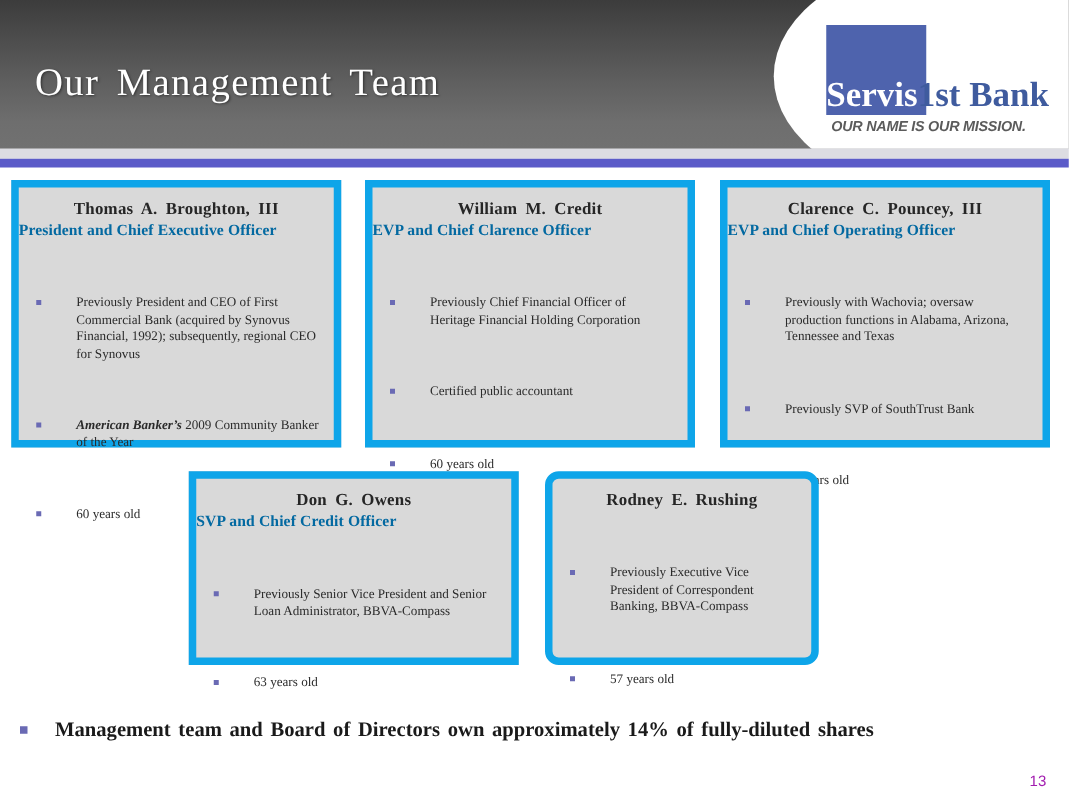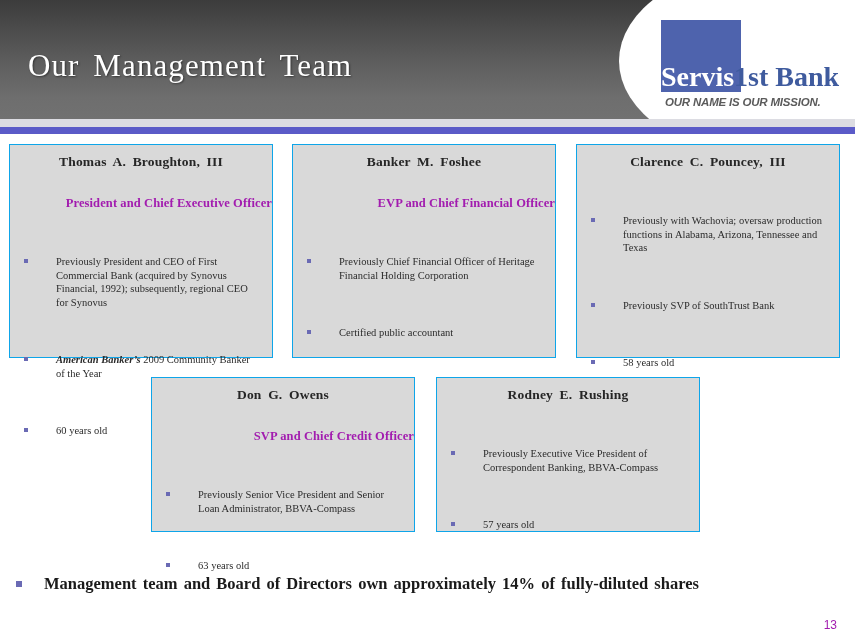--- a/index.html
+++ b/index.html
@@ -105,41 +105,41 @@
     position: absolute;
     left: 0; top: 127px;
     width: 855px; height: 7px;
     background: #5b5bc8;
   }
 
   
   .card {
     position: absolute;
     background: #d9d9d9;
-    border: 1px solid #0ea5e9;
+    border: 6px solid #0ea5e9;
     box-sizing: border-box;
     padding: 0;
   }
   .card-name {
     text-align: center;
     font-family: "Liberation Serif", serif;
     font-weight: bold;
     font-size: 13.5px;
     color: #262626;
     margin-top: 9px;
     word-spacing: 3px;
     letter-spacing: 0.2px;
   }
   .card-role {
-    text-align: right;
+    text-align: left;
     font-family: "Liberation Serif", serif;
     font-weight: bold;
     font-size: 12.5px;
-    color: #a21caf;
-    margin-top: 26px;
+    color: #0369a1;
+    margin-top: 2px;
     letter-spacing: 0.1px;
   }
   .bullets {
     margin: 12px 0 0 0;
     padding: 0;
     list-style: none;
   }
   .bullets li {
     position: relative;
     padding-left: 46px;
@@ -224,48 +224,49 @@
   <div class="card-name">Thomas A. Broughton, III</div>
   <div class="card-role">President and Chief Executive Officer</div>
   <ul class="bullets">
     <li><span class="sq"></span><span>Previously President and CEO of First Commercial Bank (acquired by Synovus Financial, 1992); subsequently, regional CEO for Synovus</span></li>
     <li><span class="sq"></span><i>American Banker’s</i><span> 2009 Community Banker of the Year</span></li>
     <li><span class="sq"></span><span>60 years old</span></li>
   </ul>
 </div>
 
 <div class="card" style="left:292px; top:144px; width:264px; height:214px;">
-  <div class="card-name">Banker  M. Foshee</div>
-  <div class="card-role">EVP and Chief Financial Officer</div>
+  <div class="card-name">William  M. Credit</div>
+  <div class="card-role">EVP and Chief Clarence Officer</div>
   <ul class="bullets">
     <li><span class="sq"></span><span>Previously Chief Financial Officer of Heritage Financial Holding Corporation</span></li>
     <li><span class="sq"></span><span>Certified public accountant</span></li>
     <li><span class="sq"></span><span>60 years old</span></li>
   </ul>
 </div>
 
 <div class="card" style="left:576px; top:144px; width:264px; height:214px;">
   <div class="card-name">Clarence C. Pouncey, III</div>
+  <div class="card-role">EVP and Chief Operating Officer</div>
   <ul class="bullets">
     <li><span class="sq"></span><span>Previously with Wachovia;  oversaw production functions in Alabama, Arizona, Tennessee and Texas</span></li>
     <li><span class="sq"></span><span>Previously SVP of SouthTrust Bank</span></li>
     <li><span class="sq"></span><span>58 years old</span></li>
   </ul>
 </div>
 
 <div class="card" style="left:151px; top:377px; width:264px; height:155px;">
   <div class="card-name">Don G. Owens</div>
   <div class="card-role">SVP and Chief Credit Officer</div>
   <ul class="bullets">
     <li><span class="sq"></span><span>Previously Senior Vice President and Senior Loan Administrator, BBVA-Compass</span></li>
     <li><span class="sq"></span><span>63 years old</span></li>
   </ul>
 </div>
 
-<div class="card" style="left:436px; top:377px; width:264px; height:155px;">
+<div class="card" style="left:436px; top:377px; width:219px; height:155px;border-radius:11px;">
   <div class="card-name">Rodney E. Rushing</div>
   <ul class="bullets">
     <li><span class="sq"></span><span>Previously Executive Vice President of Correspondent Banking, BBVA-Compass</span></li>
     <li><span class="sq"></span><span>57 years old</span></li>
   </ul>
 </div>
 
 <div class="footer-line">
   <span class="sq"></span>
   <span class="footer-text">Management team and Board of Directors own approximately 14% of fully-diluted shares</span>

